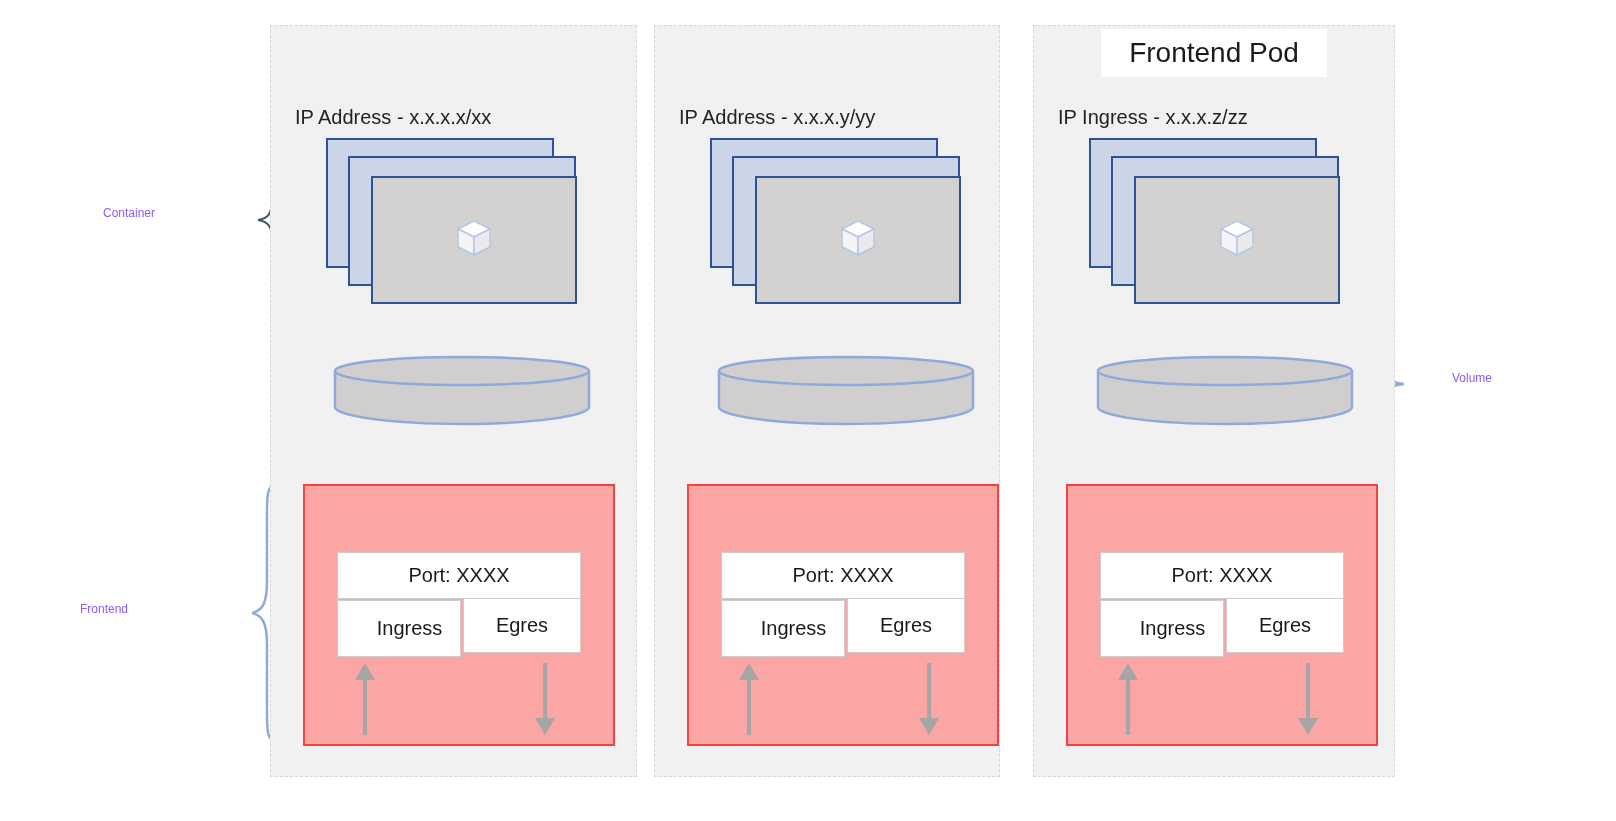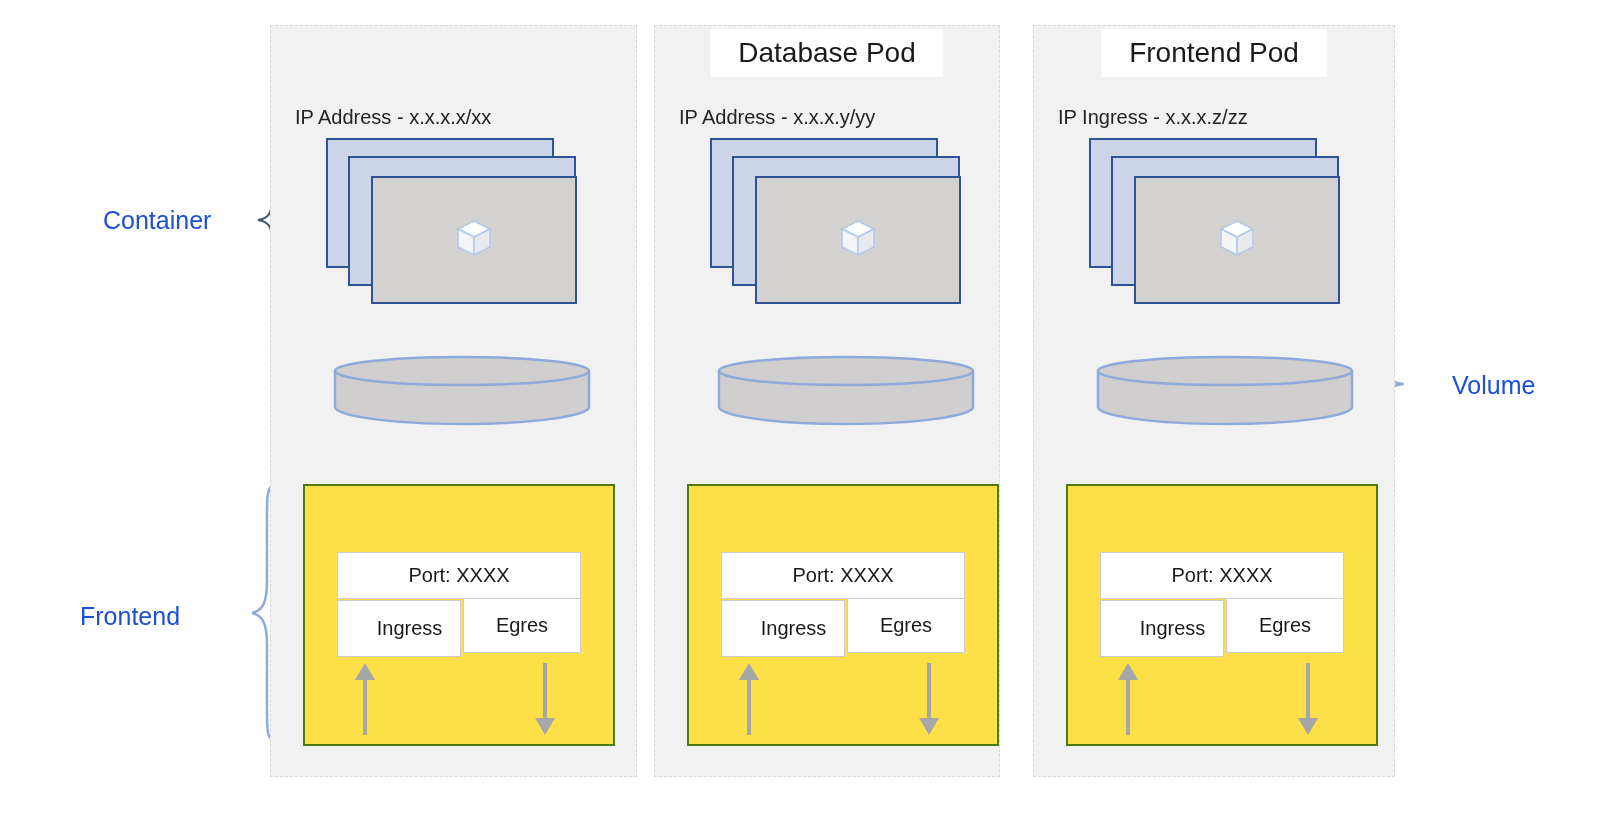--- a/index.html
+++ b/index.html
@@ -42,21 +42,21 @@
   .crect.mid   { left:22px; top:18px; width:228px; height:130px; background:#ccd5e8; }
   .crect.front { left:45px; top:38px; width:206px; height:128px; background:#d4d1d1;
                  display:flex; align-items:center; justify-content:center; }
 
   
   .cyl { position:absolute; top:328px; left:62px; width:258px; height:72px; }
 
   
   .service {
     position:absolute; top:458px; left:32px; width:312px; height:262px;
-    background:#fde047; border:2px solid #4d7c0f; box-sizing:border-box;
+    background:#fca5a5; border:2px solid #ef4444; box-sizing:border-box;
   }
   .port-box {
     position:absolute; left:32px; top:66px; width:244px; height:47px;
     border:1px solid #cccccc; background:#ffffff; box-sizing:border-box;
     display:flex; align-items:center; justify-content:center;
     font-size:20px;
   }
   .ingress-box {
     position:absolute; left:32px; top:114px; width:124px; height:57px;
     border:1px solid #cccccc; background:#ffffff; box-sizing:border-box;
@@ -67,21 +67,21 @@
   .egres-box {
     position:absolute; left:158px; top:112px; width:118px; height:55px;
     border:1px solid #cccccc; background:#ffffff; box-sizing:border-box;
     display:flex; align-items:center; justify-content:center;
     font-size:20px;
   }
   .arrow-up   { position:absolute; left:48px;  top:177px; }
   .arrow-down { position:absolute; left:228px; top:177px; }
 
   
-  .side-label { position:absolute; font-size:25px; color:#1d4ed8; white-space:nowrap;text-align:center; }
+  .side-label { position:absolute; font-size:12px; color:#8b5cf6; white-space:nowrap;text-align:center; }
   .lbl-container { left:103px;  top:206px; }
   .lbl-service   { left:80px;   top:602px; }
   .lbl-volume    { left:1452px; top:371px; }
 
   .brace { position:absolute; }
   .brace-container { left:252px;  top:139px; width:40px; height:162px; }
   .brace-service   { left:246px;  top:481px; width:42px; height:264px; }
   .brace-volume    { left:1368px; top:336px; width:42px; height:96px;  }
   .brace svg { width:100%; height:100%; display:block; }
 </style>
@@ -145,21 +145,20 @@
     <span class="arrow-down">
       <svg width="24" height="72" viewBox="0 0 24 72">
         <rect x="10" y="0" width="4" height="57" fill="#a6a6a6"></rect>
         <polygon points="12,72 22,55 2,55" fill="#a6a6a6"></polygon>
       </svg>
     </span>
   </div>
 </div>
 
 <div class="panel panel-database">
-  <div class="title-box">Database Pod</div>
   <div class="ip">IP Address - x.x.x.y/yy</div>
 
   <div class="stack">
     <div class="crect back"></div>
     <div class="crect mid"></div>
     <div class="crect front">
       <span>
         <svg width="48" height="48" viewBox="0 0 48 48">
           <polygon points="24,7 40,15 24,23 8,15" fill="#ffffff" stroke="#b4c7e7" stroke-width="1.5"></polygon>
           <polygon points="8,15 24,23 24,41 8,33" fill="#f4f4f6" stroke="#b4c7e7" stroke-width="1.5"></polygon>

